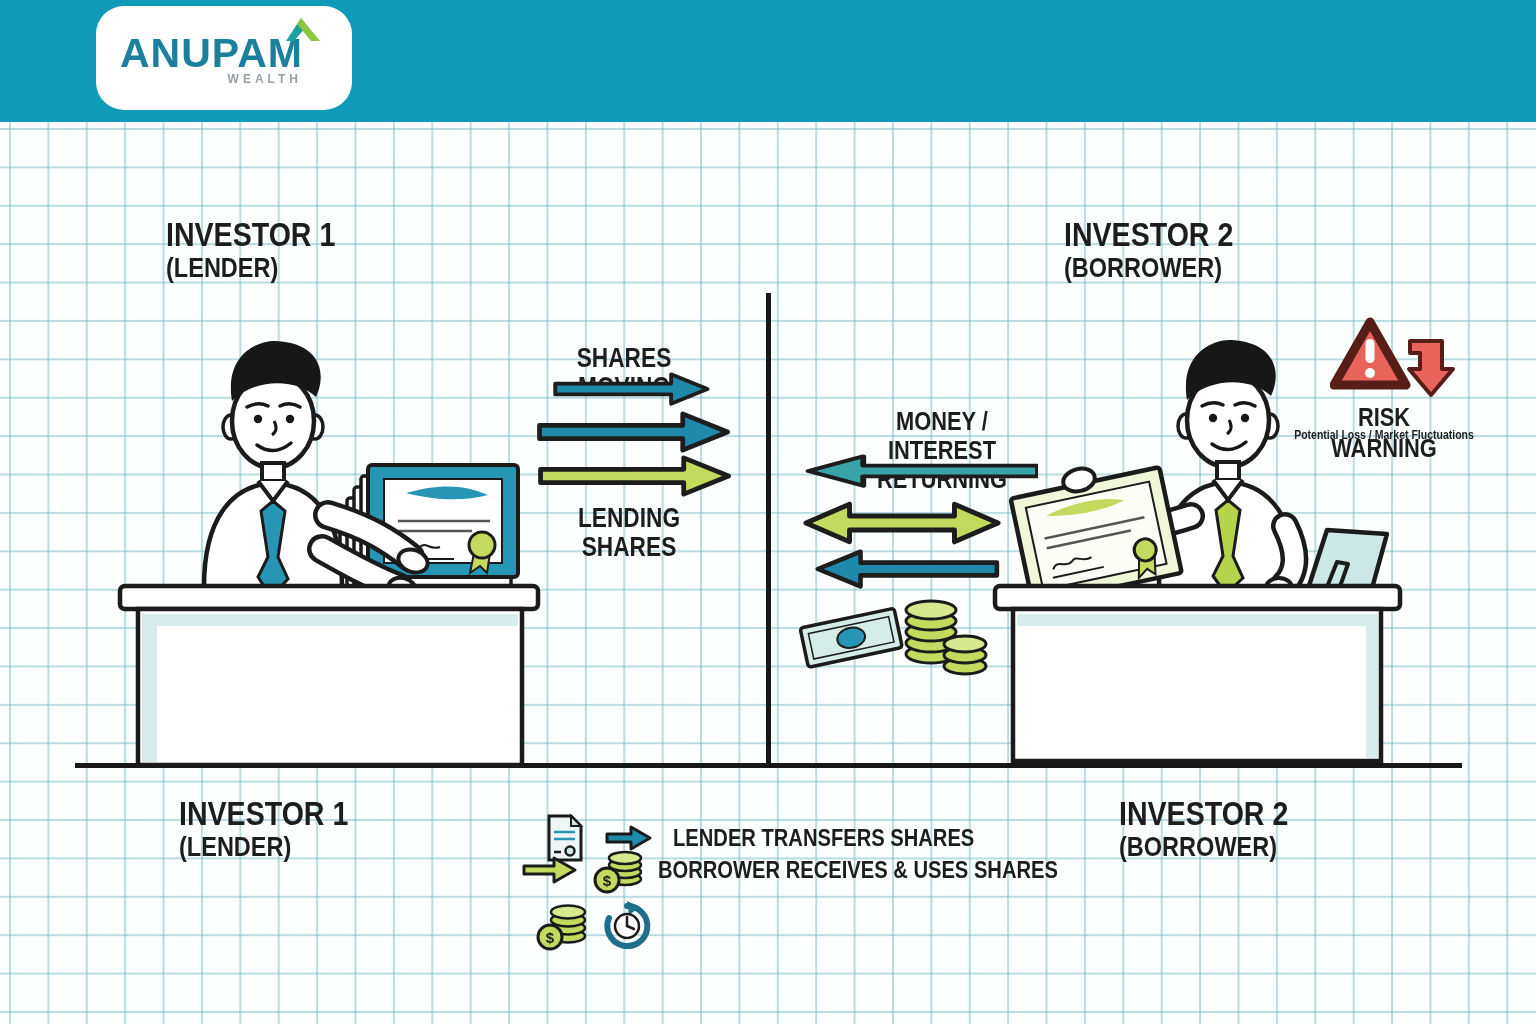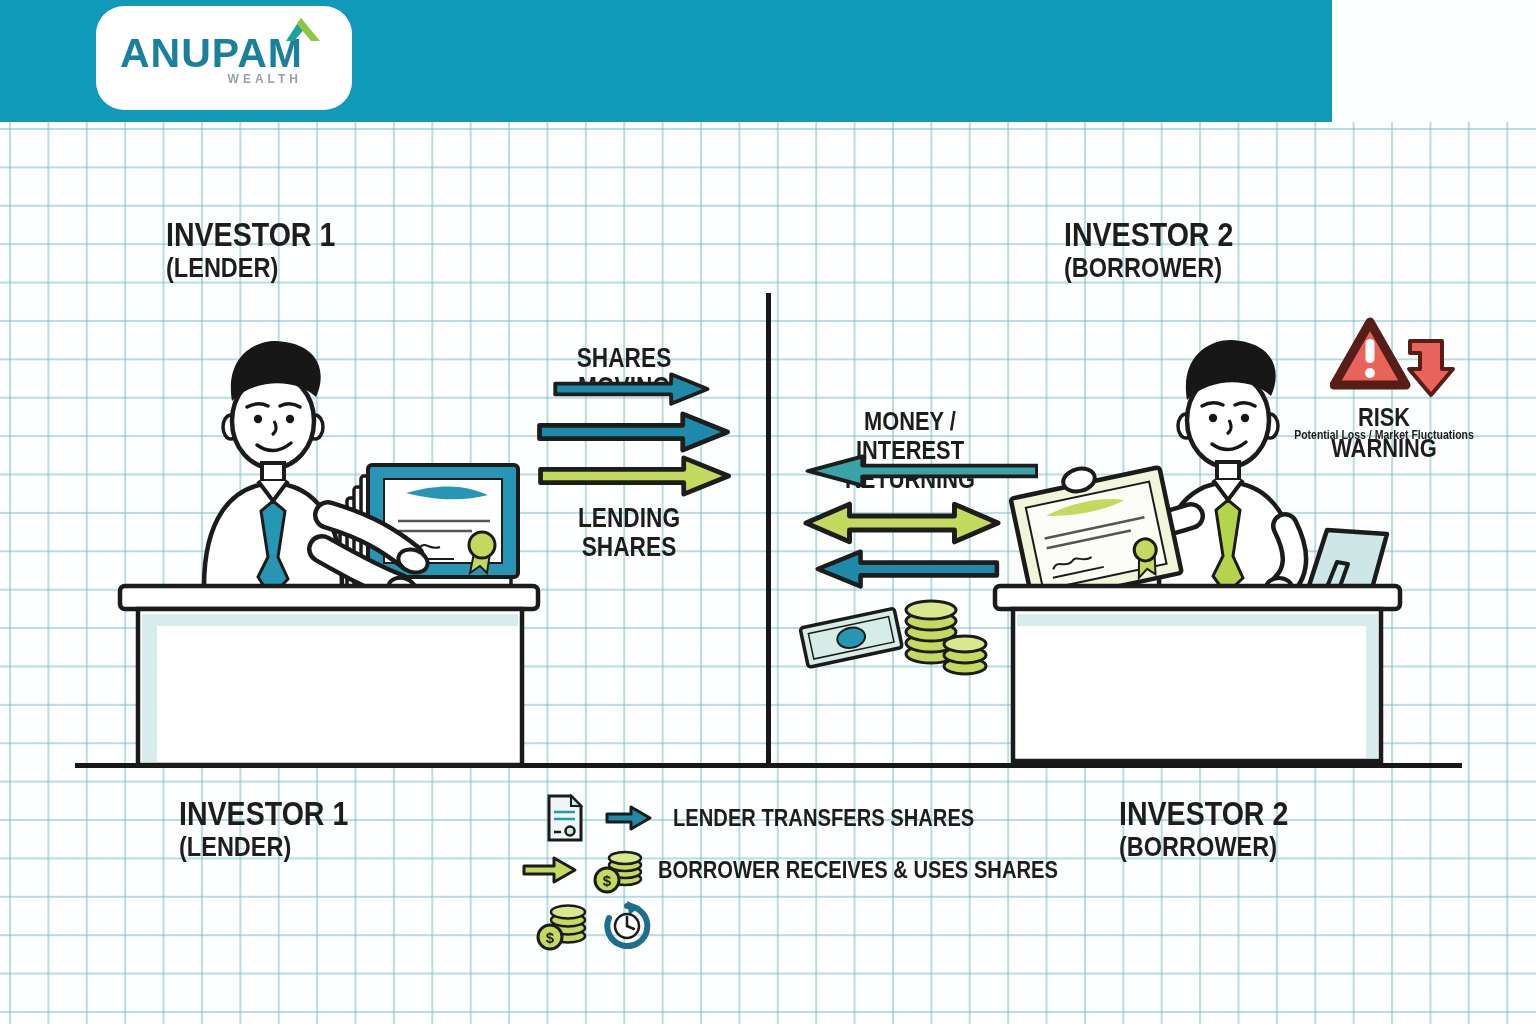--- a/index.html
+++ b/index.html
@@ -10,21 +10,21 @@
     font-family:"Liberation Sans",sans-serif;color:var(--ink,#1d1d1d);
   }
   .grid-bg{
     position:absolute;left:0;top:122px;width:1536px;height:902px;
     background-image:
       linear-gradient(to right, rgba(116,186,196,.50) 2px, transparent 2px),
       linear-gradient(to bottom, rgba(116,186,196,.50) 2px, transparent 2px);
     background-size:38.4px 38.4px;
     background-position:9px 6px;
   }
-  .topbar{position:absolute;left:0;top:0;width:1332px;height:122px;background:var(--teal_bar,#0f9ab8);}
+  .topbar{position:absolute;left:0;top:0;width:1536px;height:122px;background:var(--teal_bar,#0f9ab8);}
   .logo-box{position:absolute;left:96px;top:6px;width:256px;height:104px;background:#ffffff;border-radius:28px;}
   .brand-name{position:absolute;left:24px;top:24px;font-size:41px;font-weight:bold;color:var(--logo_teal,#1b7f9e);letter-spacing:1px;}
   .brand-caret{position:absolute;left:184px;top:8px;}
   .brand-sub{position:absolute;left:120px;top:66px;width:86px;font-size:12px;font-weight:bold;letter-spacing:4px;color:var(--logo_gray,#97a1a6);text-align:right;}
   .abs{position:absolute;}
   .h-block{}
   .h1{font-size:34px;font-weight:bold;line-height:36px;}
   .h2{font-size:28px;font-weight:bold;line-height:32px;}
   .flow-label{font-size:27px;font-weight:bold;text-align:center;line-height:29px;}
   .cond{transform:scaleX(.84);transform-origin:center center;}
@@ -72,21 +72,21 @@
     <polygon points="0,15 150,15 150,3 197,22 150,41 150,29 0,29" fill="var(--arrow_teal)" stroke="var(--ink)" stroke-width="5" stroke-linejoin="round"></polygon>
   </svg>
   <svg class="abs" style="left:535px;top:411px;" width="200" height="42" viewBox="0 0 200 44">
     <polygon points="0,15 150,15 150,3 197,22 150,41 150,29 0,29" fill="var(--arrow_teal)" stroke="var(--ink)" stroke-width="5" stroke-linejoin="round"></polygon>
   </svg>
   <svg class="abs" style="left:537px;top:455px;" width="198" height="42" viewBox="0 0 200 44">
     <polygon points="0,15 150,15 150,3 197,22 150,41 150,29 0,29" fill="var(--lime)" stroke="var(--ink)" stroke-width="5" stroke-linejoin="round"></polygon>
   </svg>
   <div class="abs flow-label cond" style="left:514px;top:504px;width:230px;">LENDING SHARES</div>
 
-  <div class="abs" style="left:796px;top:407px;width:228px;">
+  <div class="abs" style="left:828px;top:407px;width:228px;">
     <div class="flow-label cond" style="font-size:26px;">MONEY / INTEREST</div>
     <div class="flow-label cond" style="font-size:26px;">RETURNING</div>
   </div>
   <svg class="abs" style="left:805px;top:454px;" width="233" height="34" viewBox="0 0 200 44" preserveAspectRatio="none">
     <polygon points="200,15 50,15 50,3 3,22 50,41 50,29 200,29" fill="var(--arrow_teal_light)" stroke="var(--ink)" stroke-width="5" stroke-linejoin="round"></polygon>
   </svg>
   <svg class="abs" style="left:803px;top:501px;" width="198" height="44" viewBox="0 0 200 44">
     <polygon points="47,15 153,15 153,3 197,22 153,41 153,29 47,29 47,41 3,22 47,3" fill="var(--lime)" stroke="var(--ink)" stroke-width="5" stroke-linejoin="round"></polygon>
   </svg>
   <svg class="abs" style="left:805px;top:549px;" width="202" height="40" viewBox="0 0 200 44">
@@ -221,21 +221,21 @@
 
   <div class="abs h-block" style="left:155px;top:795px;width:300px;">
     <div class="h1 cond">INVESTOR 1</div>
     <div class="h2 cond">(LENDER)</div>
   </div>
   <div class="abs h-block" style="left:1095px;top:795px;width:300px;">
     <div class="h1 cond">INVESTOR 2</div>
     <div class="h2 cond">(BORROWER)</div>
   </div>
 
-  <div class="legend-row" style="left:545px;top:790px;height:56px;gap:20px;">
+  <div class="legend-row" style="left:545px;top:810px;height:56px;gap:20px;">
     <svg width="40" height="52" viewBox="0 0 40 52">
       <path d="M4,4 L26,4 L36,14 L36,48 L4,48 Z" fill="#eef6f6" stroke="#1b1b1b" stroke-width="3"></path>
       <polygon points="26,4 36,14 26,14" fill="#cfe7e7" stroke="#1b1b1b" stroke-width="2"></polygon>
       <line x1="9" y1="20" x2="30" y2="20" stroke="var(--cert_teal)" stroke-width="2.5"></line>
       <line x1="9" y1="27" x2="30" y2="27" stroke="var(--cert_teal)" stroke-width="2.5"></line>
       <line x1="9" y1="40" x2="16" y2="40" stroke="#1b1b1b" stroke-width="2.5"></line>
       <circle cx="25" cy="39" r="4.5" fill="#cfe7e7" stroke="#1b1b1b" stroke-width="2.5"></circle>
     </svg>
     <svg width="48" height="28" viewBox="0 0 48 28">
       <polygon points="2,10 26,10 26,3 45,14 26,25 26,18 2,18" fill="var(--arrow_teal)" stroke="#1b1b1b" stroke-width="3" stroke-linejoin="round"></polygon>

